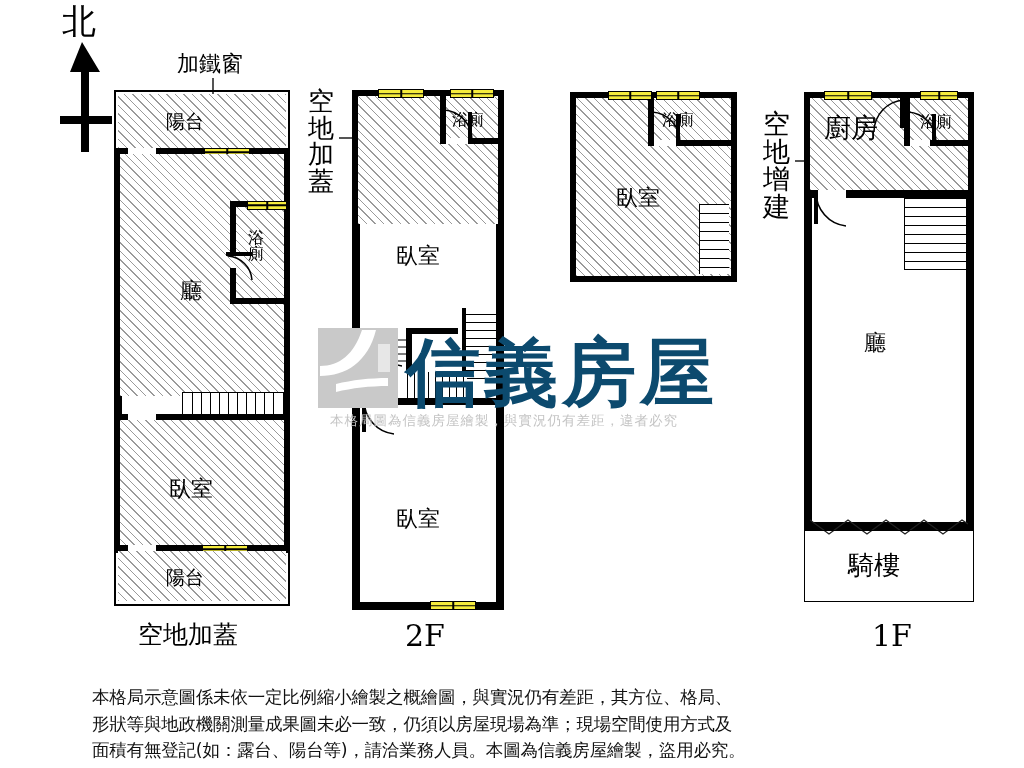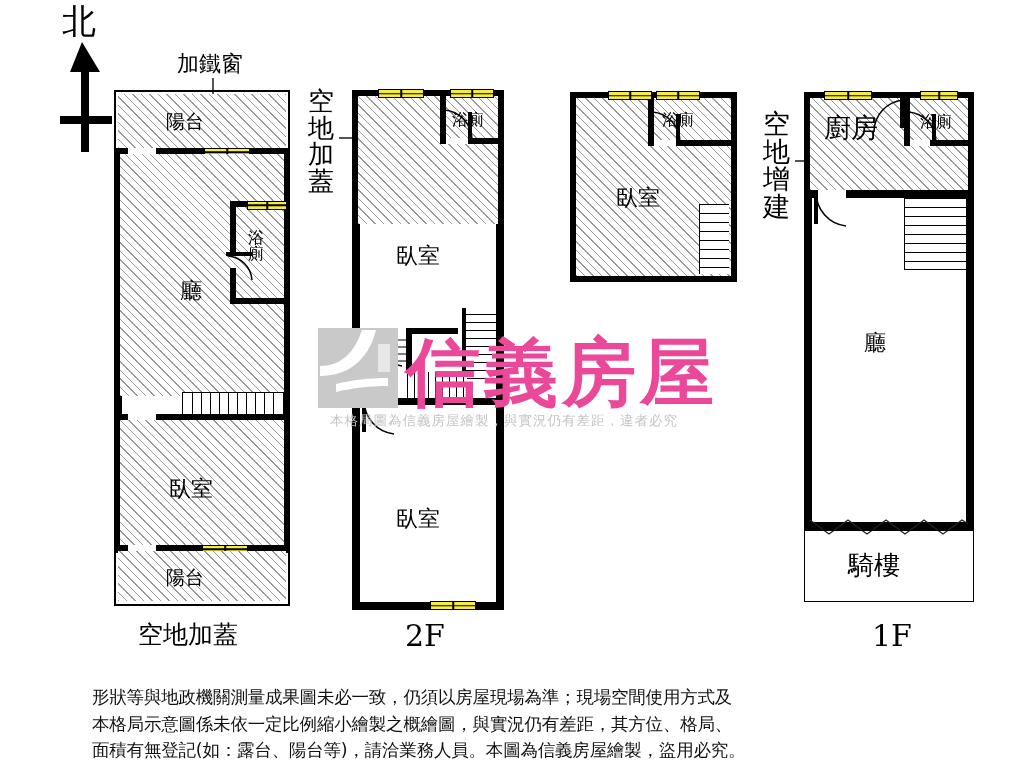--- a/index.html
+++ b/index.html
@@ -64,21 +64,21 @@
   #footer { position:absolute; left:92px; top:684px; width:852px;
             font-family:"DejaVu Sans","Liberation Sans",sans-serif;
             font-size:17.5px; line-height:1.52; letter-spacing:-0.2px;
             color:#111; text-align:left; }
   #footer div { white-space:nowrap; }
 
   
   #wm { position:absolute; left:318px; top:322px; width:400px; height:110px;
         pointer-events:none; }
   #wm .wm-text { position:absolute; left:88px; top:2px;
-        font-size:74px; font-weight:bold; color:#ec4899;
+        font-size:74px; font-weight:bold; color:#0c4a6e;
         letter-spacing:4px; font-family:"DejaVu Sans","Liberation Sans",sans-serif; }
   #wm .wm-logo { position:absolute; left:0; top:6px; width:80px; height:80px; }
   #wm-sub { position:absolute; left:330px; top:412px; width:380px;
         font-size:13.5px; color:#c4c4c4; letter-spacing:1px; white-space:nowrap;
         font-family:"DejaVu Sans","Liberation Sans",sans-serif; }
 
   
   .zig { position:absolute; }
 </style>
 </head>
@@ -381,18 +381,18 @@
         <path d="M2 38 C 22 38 36 26 44 2 L 58 2 C 50 34 28 48 2 48 Z" fill="#ffffff"></path>
         <path d="M18 56 C 34 52 52 50 70 50 L 70 58 C 52 58 34 60 18 64 Z" fill="#ffffff"></path>
         <path d="M60 16 L 72 16 L 72 44 L 60 44 Z" fill="#ffffff" opacity="0.55"></path>
       </svg>
     </div>
     <div class="wm-text">信義房屋</div>
   </div>
   <div id="wm-sub">本格局圖為信義房屋繪製，與實況仍有差距，違者必究</div>
 
   <div id="footer">
+    <div>本格局示意圖係未依一定比例縮小繪製之概繪圖，與實況仍有差距，其方位、格局、</div>
     <div>形狀等與地政機關測量成果圖未必一致，仍須以房屋現場為準；現場空間使用方式及</div>
-    <div>本格局示意圖係未依一定比例縮小繪製之概繪圖，與實況仍有差距，其方位、格局、</div>
     <div>面積有無登記(如：露台、陽台等)，請洽業務人員。本圖為信義房屋繪製，盜用必究。</div>
   </div>
 
 </div>
 
 </body></html>

